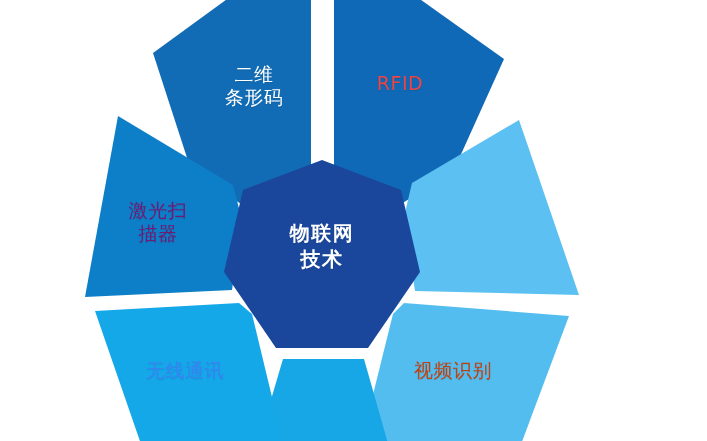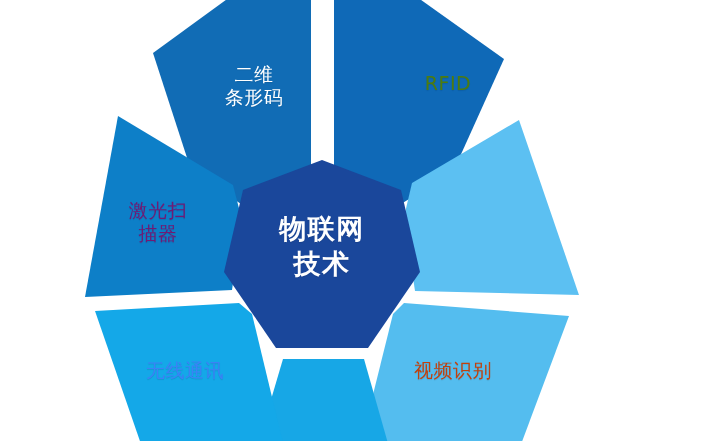--- a/index.html
+++ b/index.html
@@ -42,21 +42,21 @@
     letter-spacing: 0.5px;
     text-shadow: 0 1px 1px rgba(0,0,0,0.10);
     pointer-events: none;
     transform: translate(-50%, -50%);
   }
   .label.petal-label {
     font-size: 19px;
     font-weight: 400;
   }
   .label.hub-label {
-    font-size: 27px;
+    font-size: 20px;
     font-weight: 700;
     line-height: 1.30;
     letter-spacing: 1.5px;
   }
 </style>
 </head>
 <body>
 
 <div id="stage" style="background: rgb(255, 255, 255);">
 
@@ -75,21 +75,21 @@
     <polygon class="petal-shape" points="95,311 239,303 252,314 284,447 142,447" fill="#14a8e8"></polygon>
 
     <polygon class="petal-shape" points="118,116 233,185 242,220 232,290 85,297" fill="#0d7fc8"></polygon>
 
     <polygon class="hub-shape" points="322,160 401,190 420,272 368,348 276,348 224,272 243,190" fill="#1a479b"></polygon>
   </svg>
 
   <div class="label petal-label" style="left: 254px; top: 86px; color: rgb(255, 255, 255);">二维
 条形码</div>
 
-  <div class="label petal-label" style="left: 400px; top: 84px; color: #4d7c0f; margin-left: 48px;">RFID</div>
+  <div class="label petal-label" style="left: 400px; top: 84px; color: #ef4444;">RFID</div>
 
 
   <div class="label petal-label" style="left: 453px; top: 371px; color: #c2410c;">视频识别</div>
 
   <div class="label petal-label" style="left: 322px; top: 430px; color: rgb(255, 255, 255);"></div>
 
   <div class="label petal-label" style="left: 185px; top: 371px; color: #3b82f6;">无线通讯</div>
 
   <div class="label petal-label" style="left: 158px; top: 222px; color: #701a75;">激光扫
 描器</div>

